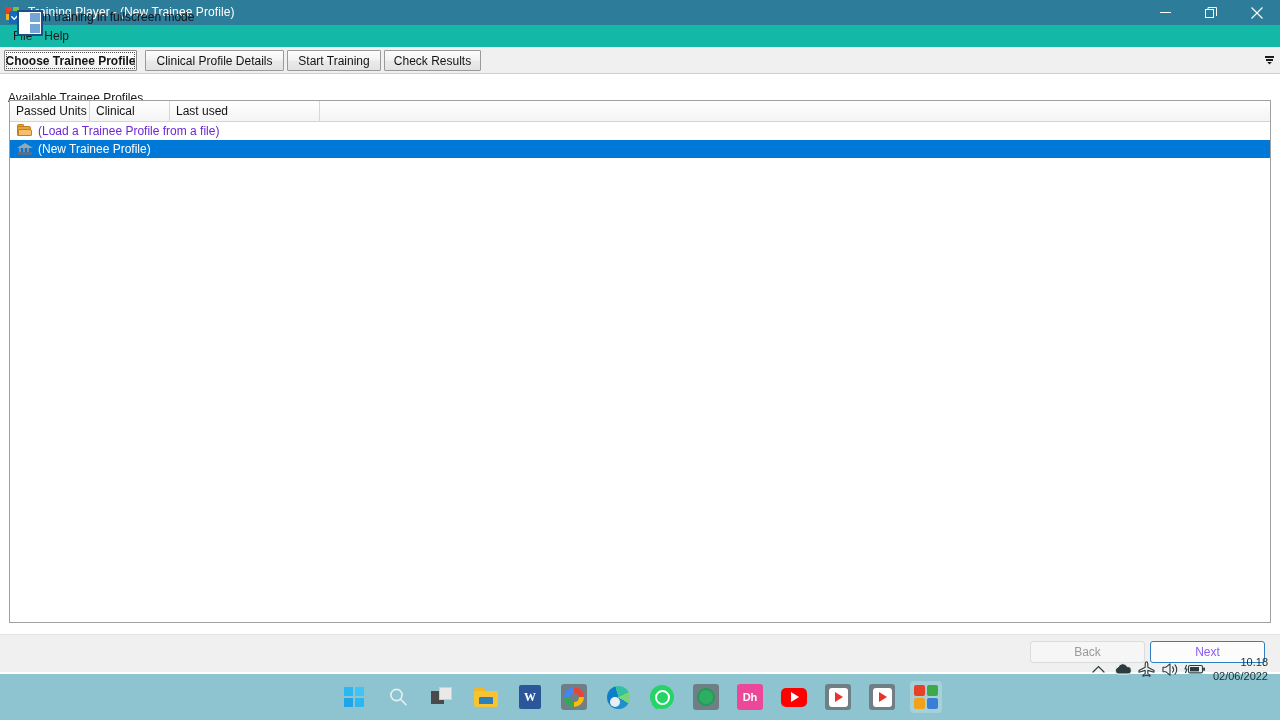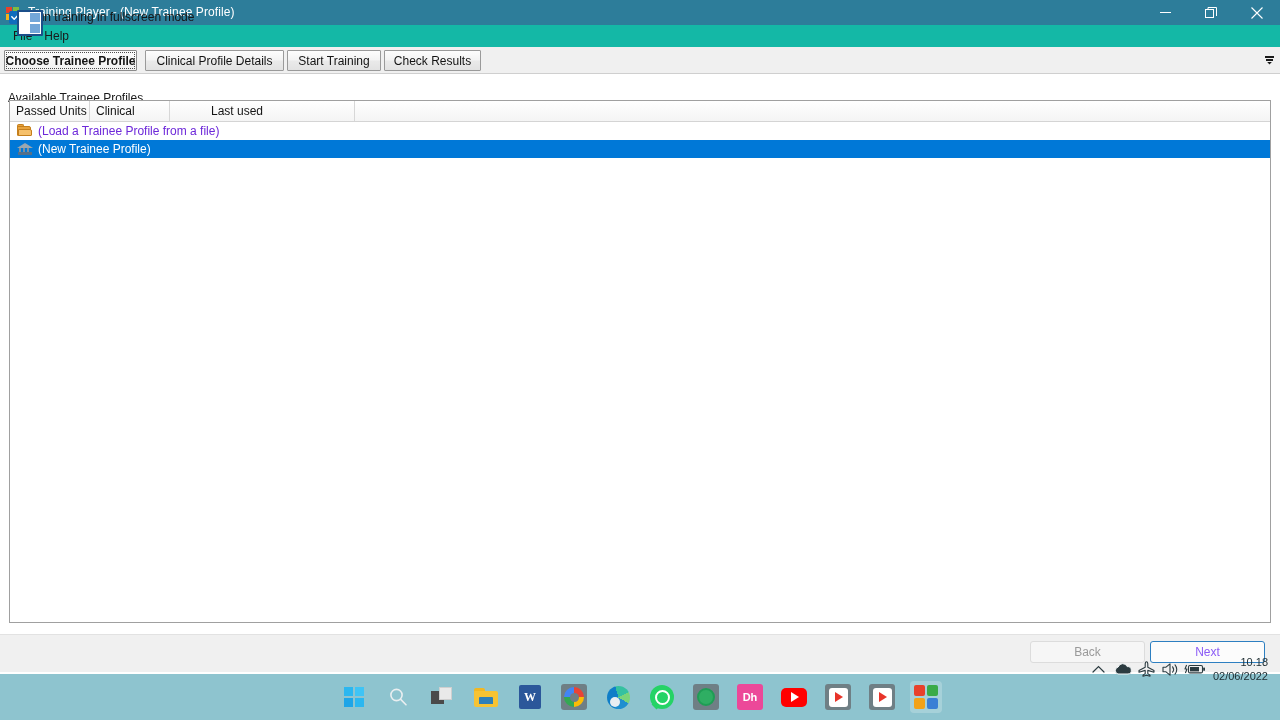--- a/index.html
+++ b/index.html
@@ -600,21 +600,21 @@
       </svg>
     </div>
   </div>
 
   <div class="section-label">Available Trainee Profiles</div>
 
   <div class="listview">
     <div class="lv-header">
       <div class="lv-col" style="width:80px;">Passed Units</div>
       <div class="lv-col" style="width:80px;">Clinical</div>
-      <div class="lv-col" style="width:150px;margin-left:35px;">Last used</div>
+      <div class="lv-col" style="width:150px;">Last used</div>
       <div class="lv-col" style="width:640px;"></div>
     </div>
 
     <div class="lv-body">
 
       <div class="lv-row">
         <span class="ic folder">
           <span class="f-tab"></span>
             <span class="f-back"></span>
             <span class="f-front"></span>

